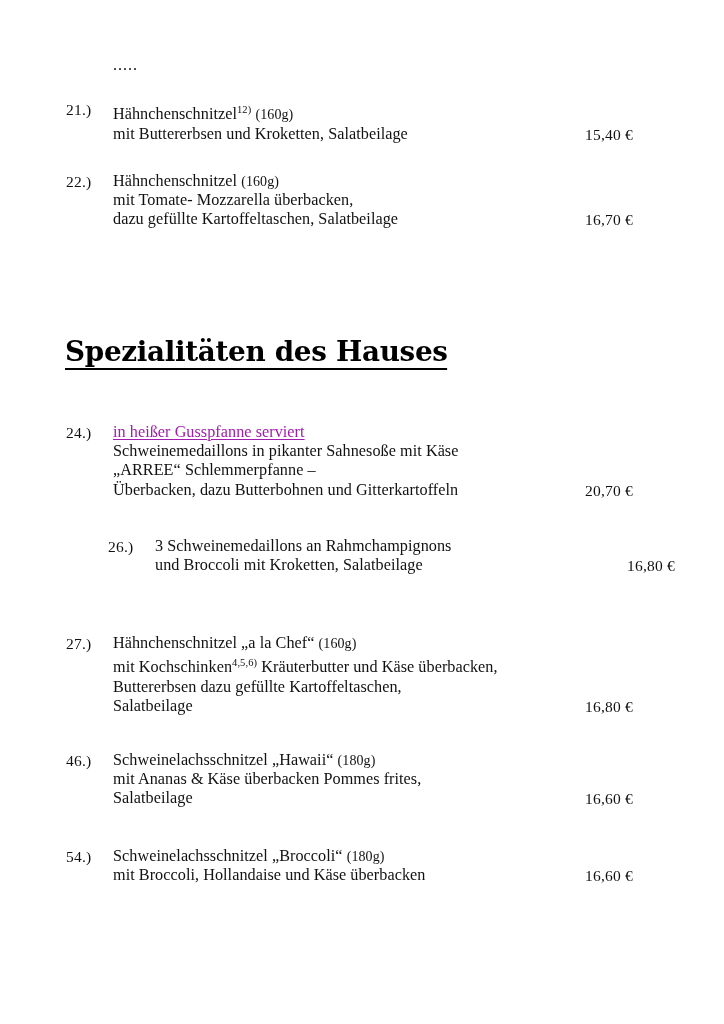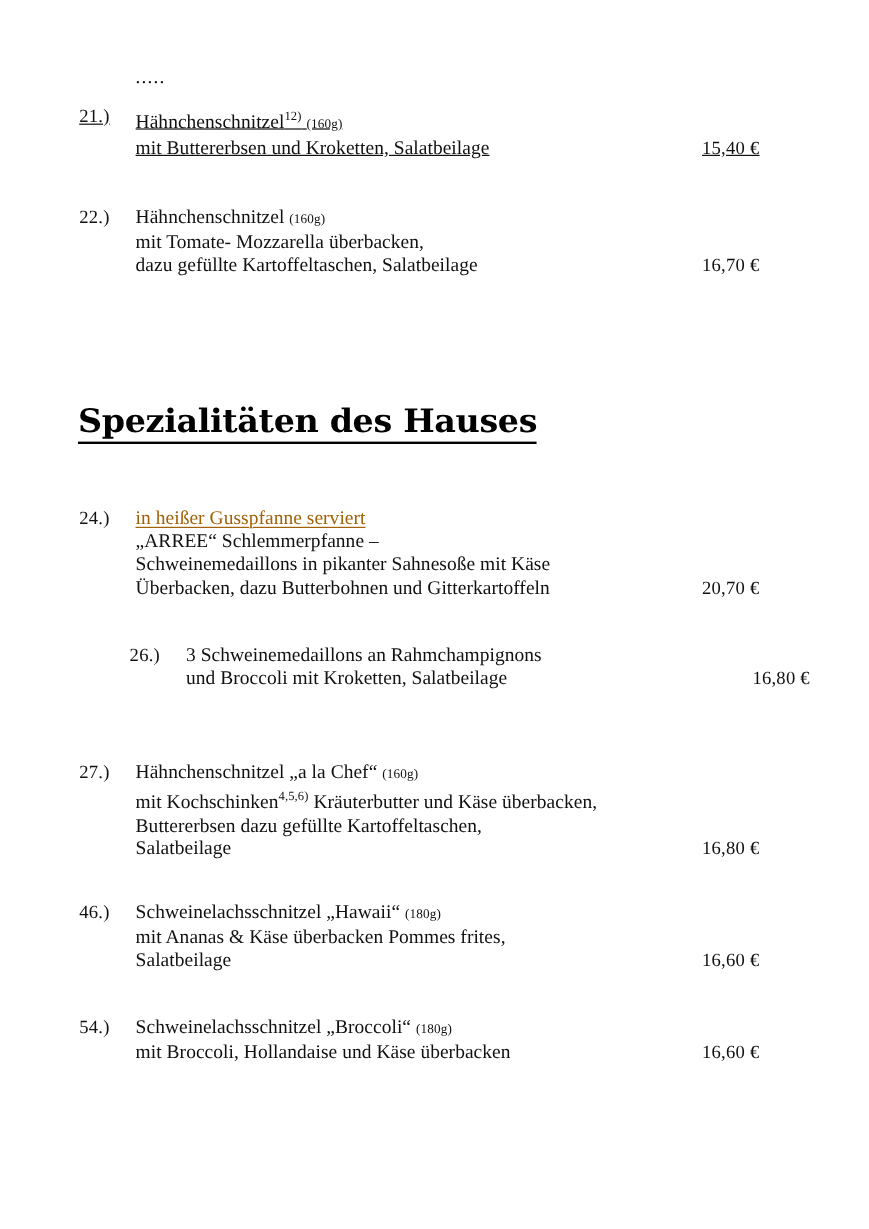--- a/index.html
+++ b/index.html
@@ -55,32 +55,32 @@
     font-size: 15.5px;
     line-height: 19.2px;
     letter-spacing: 0.2px;
     white-space: nowrap;
     justify-self: start;
     align-self: end;
   }
 
   
   .weight {
-    font-size: 11px;
+    font-size: 14px;
     letter-spacing: 0.1px;
   }
   
   .sup {
     font-size: 10.5px;
     vertical-align: super;
     letter-spacing: 0.1px;
   }
   
   .promo {
-    color: #a16207;
+    color: #a21caf;
     text-decoration: underline;
     text-underline-offset: 2px;
     text-decoration-thickness: 1px;
   }
 
   .dots {
     position: absolute;
     left: 113px;
     font-size: 16px;
     line-height: 19px;
@@ -106,43 +106,43 @@
   }
 </style>
 </head>
 <body>
 
 <div class="page">
 
   <div class="dots" style="top:55px;">.....</div>
 
   <div id="items-root">
-      <div class="menu-item" style="top: 88px; text-decoration: underline;">
+      <div class="menu-item" style="top: 100px;">
         <div class="item-number">21.)</div>
         <div class="item-body">
           <div class="item-line"><span>Hähnchenschnitzel</span><span class="sup">12)</span> <span class="weight">(160g)</span></div>
           <div class="item-line"><span>mit Buttererbsen und Kroketten, Salatbeilage</span></div>
         </div>
         <div class="item-price">15,40 €</div>
       </div>
       <div class="menu-item" style="top: 172px;">
         <div class="item-number">22.)</div>
         <div class="item-body">
           <div class="item-line"><span>Hähnchenschnitzel</span> <span class="weight">(160g)</span></div>
           <div class="item-line"><span>mit Tomate- Mozzarella überbacken,</span></div>
           <div class="item-line"><span>dazu gefüllte Kartoffeltaschen, Salatbeilage</span></div>
         </div>
         <div class="item-price">16,70 €</div>
       </div>
       <div class="menu-item" style="top: 423px;">
         <div class="item-number">24.)</div>
         <div class="item-body">
           <div class="item-line"><span class="promo">in heißer Gusspfanne serviert</span></div>
+          <div class="item-line"><span>Schweinemedaillons in pikanter Sahnesoße mit Käse</span></div>
           <div class="item-line"><span>„ARREE“ Schlemmerpfanne –</span></div>
-          <div class="item-line"><span>Schweinemedaillons in pikanter Sahnesoße mit Käse</span></div>
           <div class="item-line"><span>Überbacken, dazu Butterbohnen und Gitterkartoffeln</span></div>
         </div>
         <div class="item-price">20,70 €</div>
       </div>
       <div class="menu-item" style="top: 537px; margin-left: 42px;">
         <div class="item-number">26.)</div>
         <div class="item-body">
           <div class="item-line"><span>3 Schweinemedaillons an Rahmchampignons</span></div>
           <div class="item-line"><span>und Broccoli mit Kroketten, Salatbeilage</span></div>
         </div>

